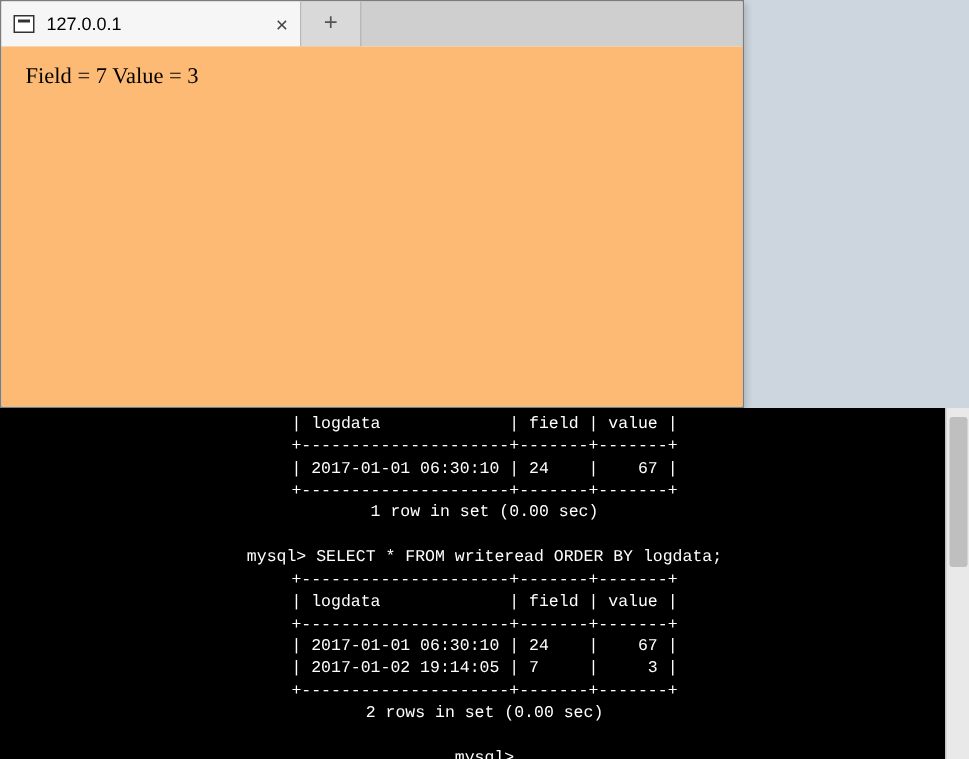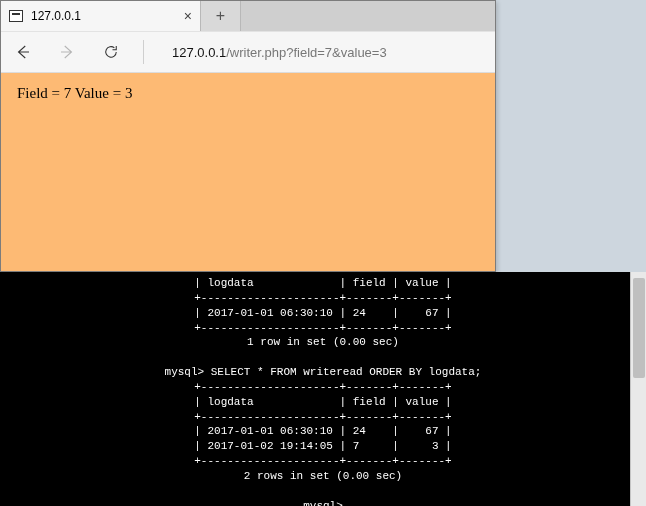--- a/index.html
+++ b/index.html
@@ -164,41 +164,20 @@
     <div class="tab">
       <span class="page-icon"></span>
       <span class="title">127.0.0.1</span>
       <span class="close">×</span>
     </div>
     <div class="newtab">
       <span>+</span>
     </div>
   </div>
 
-  <div class="toolbar">
-    <div class="nav-btn">
-      <svg viewBox="0 0 24 24">
-          <path d="M15 4 L6 12 L15 20 M6 12 H20"></path>
-        </svg>
-    </div>
-    <div class="nav-btn disabled">
-      <svg viewBox="0 0 24 24">
-          <path d="M9 4 L18 12 L9 20 M18 12 H4"></path>
-        </svg>
-    </div>
-    <div class="nav-btn">
-      <svg viewBox="0 0 24 24">
-          <path d="M19 12 A7 7 0 1 1 16.5 6.5 M19 4 V9 H14"></path>
-        </svg>
-    </div>
-    <div class="addr-sep"></div>
-    <div class="address">
-      <span class="host">127.0.0.1</span><span>/writer.php?field=7&amp;value=3</span>
-    </div>
-  </div>
 
   <div class="page">
     <div class="field-line">Field = 7 Value = 3</div>
   </div>
 </div>
 
 <div class="terminal" id="terminal">| logdata             | field | value |
 +---------------------+-------+-------+
 | 2017-01-01 06:30:10 | 24    |    67 |
 +---------------------+-------+-------+

